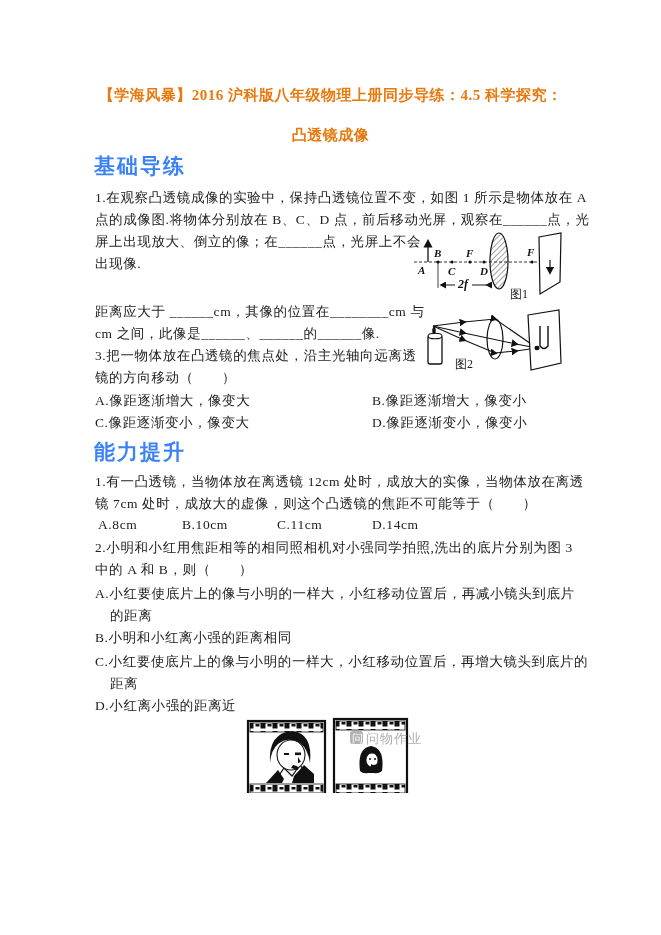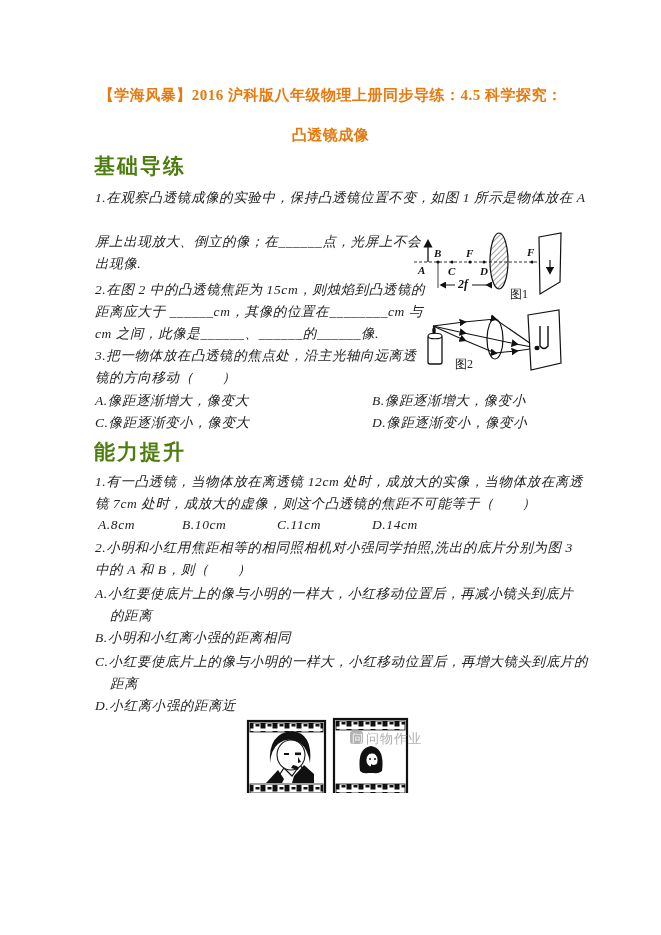--- a/index.html
+++ b/index.html
@@ -2,43 +2,44 @@
 <html><head>
 <meta charset="utf-8">
 <style>
   html,body{margin:0;padding:0;background:#ffffff;}
   .page{position:relative;width:661px;height:793px;background:#ffffff;overflow:hidden;
         font-family:"Liberation Serif",serif;color:#1d1d1d;}
   .title{position:absolute;left:0;right:0;text-align:center;color:#e8790f;
          font-weight:bold;font-size:15px;letter-spacing:0.5px;}
   .t1{top:86px;} .t2{top:126px;}
   .heading{position:absolute;left:94px;font-family:"Liberation Sans",sans-serif;
-           font-weight:600;font-size:21px;letter-spacing:2px;color:#4d7c0f;}
+           font-weight:600;font-size:21px;letter-spacing:2px;color:#3b82f6;}
   .h1{top:152px;} .h2{top:438px;}
-  .ln{position:absolute;left:95px;font-size:13.5px;letter-spacing:0.6px;white-space:pre;color:#222;font-style:italic;}
+  .ln{position:absolute;left:95px;font-size:13.5px;letter-spacing:0.6px;white-space:pre;color:#222;}
   .ind{left:110px;}
   .colB{left:372px;text-align:right;}
   .fig{position:absolute;}
   .pageno{position:absolute;left:551px;top:863px;font-size:13px;color:#111;}
   svg text{font-family:"Liberation Serif",serif;}
   .flbl{font-style:italic;font-weight:bold;font-size:11px;fill:#111;}
   .fcap{font-size:12px;fill:#222;}
   .wmark{fill:#aeaeae;}
 </style>
 </head>
 <body>
 
 <div class="page">
 
   <div class="title t1">【学海风暴】2016 沪科版八年级物理上册同步导练：4.5 科学探究：</div>
   <div class="title t2">凸透镜成像</div>
 
   <div class="heading h1">基础导练</div>
 
   <div class="ln" style="top:189px">1.在观察凸透镜成像的实验中，保持凸透镜位置不变，如图 1 所示是物体放在 A</div>
+  <div class="ln" style="top:211px">点的成像图.将物体分别放在 B、C、D 点，前后移动光屏，观察在______点，光</div>
   <div class="ln" style="top:233px">屏上出现放大、倒立的像；在______点，光屏上不会</div>
   <div class="ln" style="top:255px">出现像.</div>
 
   <svg class="fig" style="left:410px;top:228px" width="160" height="78" viewBox="0 0 160 78">
     <defs>
       <pattern id="hatch1" width="4" height="4" patternUnits="userSpaceOnUse" patternTransform="rotate(45)">
         <line x1="0" y1="0" x2="0" y2="4" stroke="#444" stroke-width="1"></line>
       </pattern>
       <marker id="ah1" markerWidth="7" markerHeight="7" refX="5" refY="3.5" orient="auto">
         <path d="M0,0 L6.5,3.5 L0,7 z" fill="#111"></path>
@@ -62,21 +63,20 @@
     <ellipse cx="89" cy="33" rx="9" ry="28" fill="url(#hatch1)" stroke="#111" stroke-width="1.2"></ellipse>
     <polygon points="129,9 151,5 150,54 130,66" fill="#fff" stroke="#111" stroke-width="1.2"></polygon>
     <line x1="140" y1="32" x2="140" y2="45" stroke="#111" stroke-width="1.2" marker-end="url(#ah1)"></line>
     <line x1="28" y1="34" x2="28" y2="60" stroke="#111" stroke-width="0.8"></line>
     <line x1="31" y1="57" x2="77" y2="57" stroke="#111" stroke-width="1" marker-start="url(#ah1)" marker-end="url(#ah1)" transform="rotate(180 54 57)"></line>
     <rect x="45" y="49" width="17" height="13" fill="#fff"></rect>
     <text x="48" y="60" class="flbl" style="font-size:12px">2f</text>
     <text x="100" y="70" class="fcap">图1</text>
   </svg>
 
-  <div class="ln" style="top:281px">2.在图 2 中的凸透镜焦距为 15cm，则烛焰到凸透镜的</div>
   <div class="ln" style="top:303px">距离应大于 ______cm，其像的位置在________cm 与</div>
   <div class="ln" style="top:325px">cm 之间，此像是______、______的______像.</div>
 
   <svg class="fig" style="left:412px;top:306px" width="170" height="80" viewBox="0 0 170 80">
     <defs>
       <marker id="ah2" markerWidth="7" markerHeight="7" refX="4" refY="3.5" orient="auto">
         <path d="M0,0 L6.5,3.5 L0,7 z" fill="#111"></path>
       </marker>
     </defs>
     <g>

